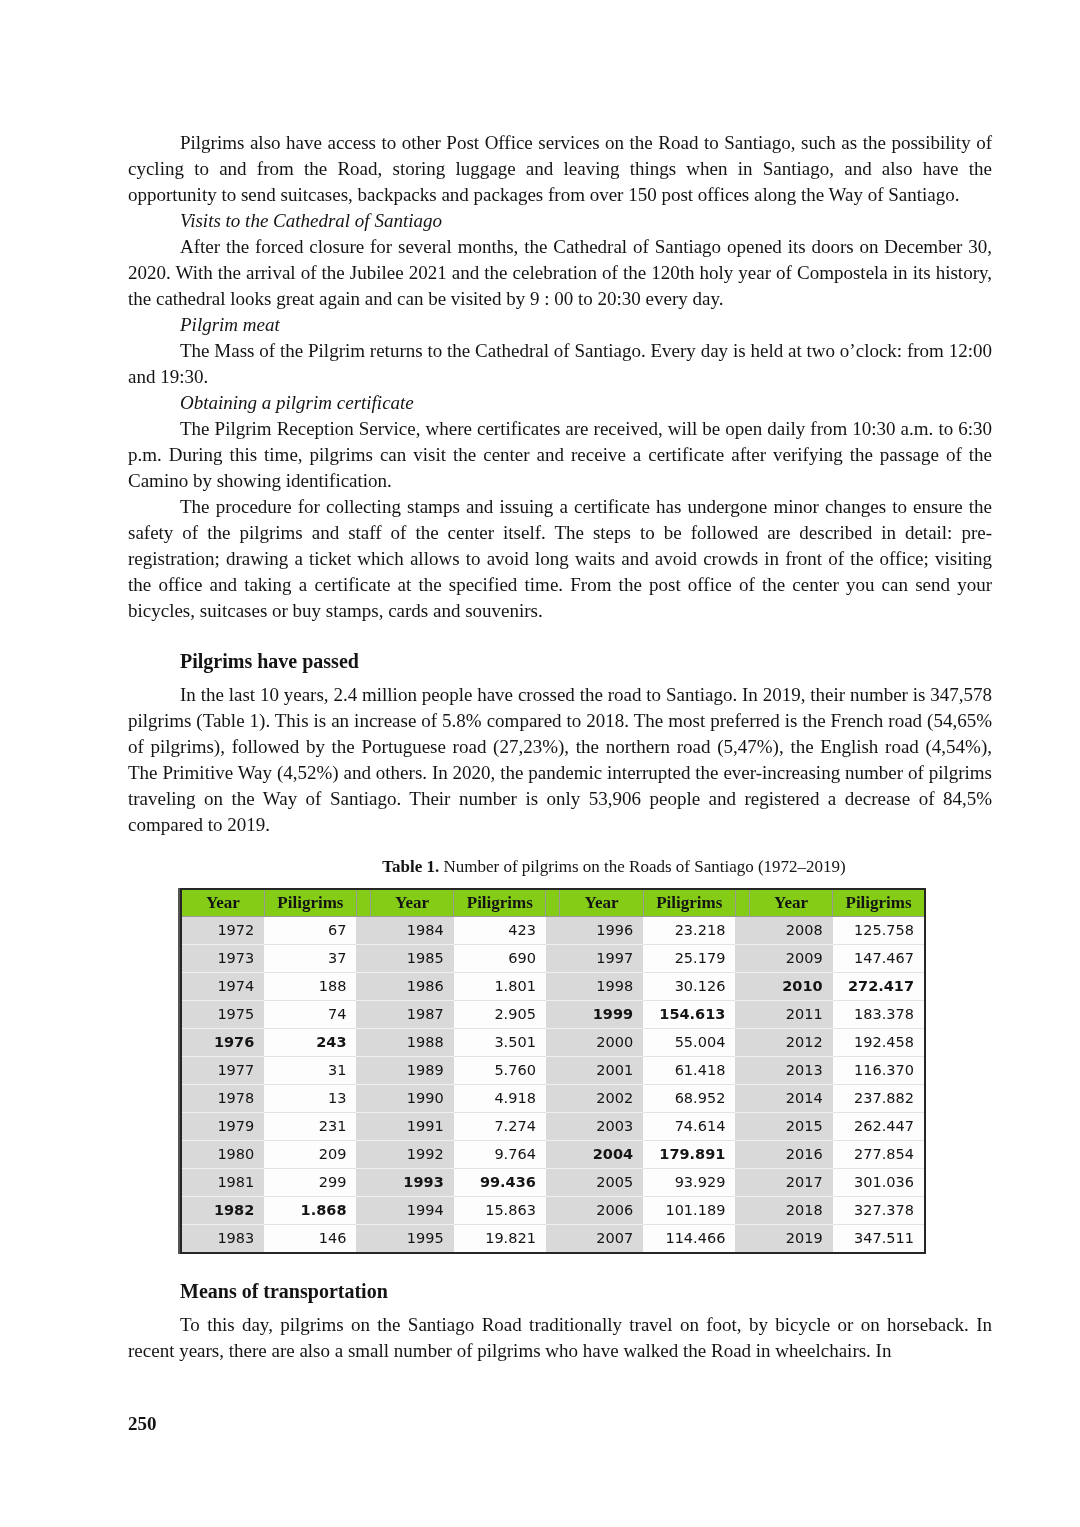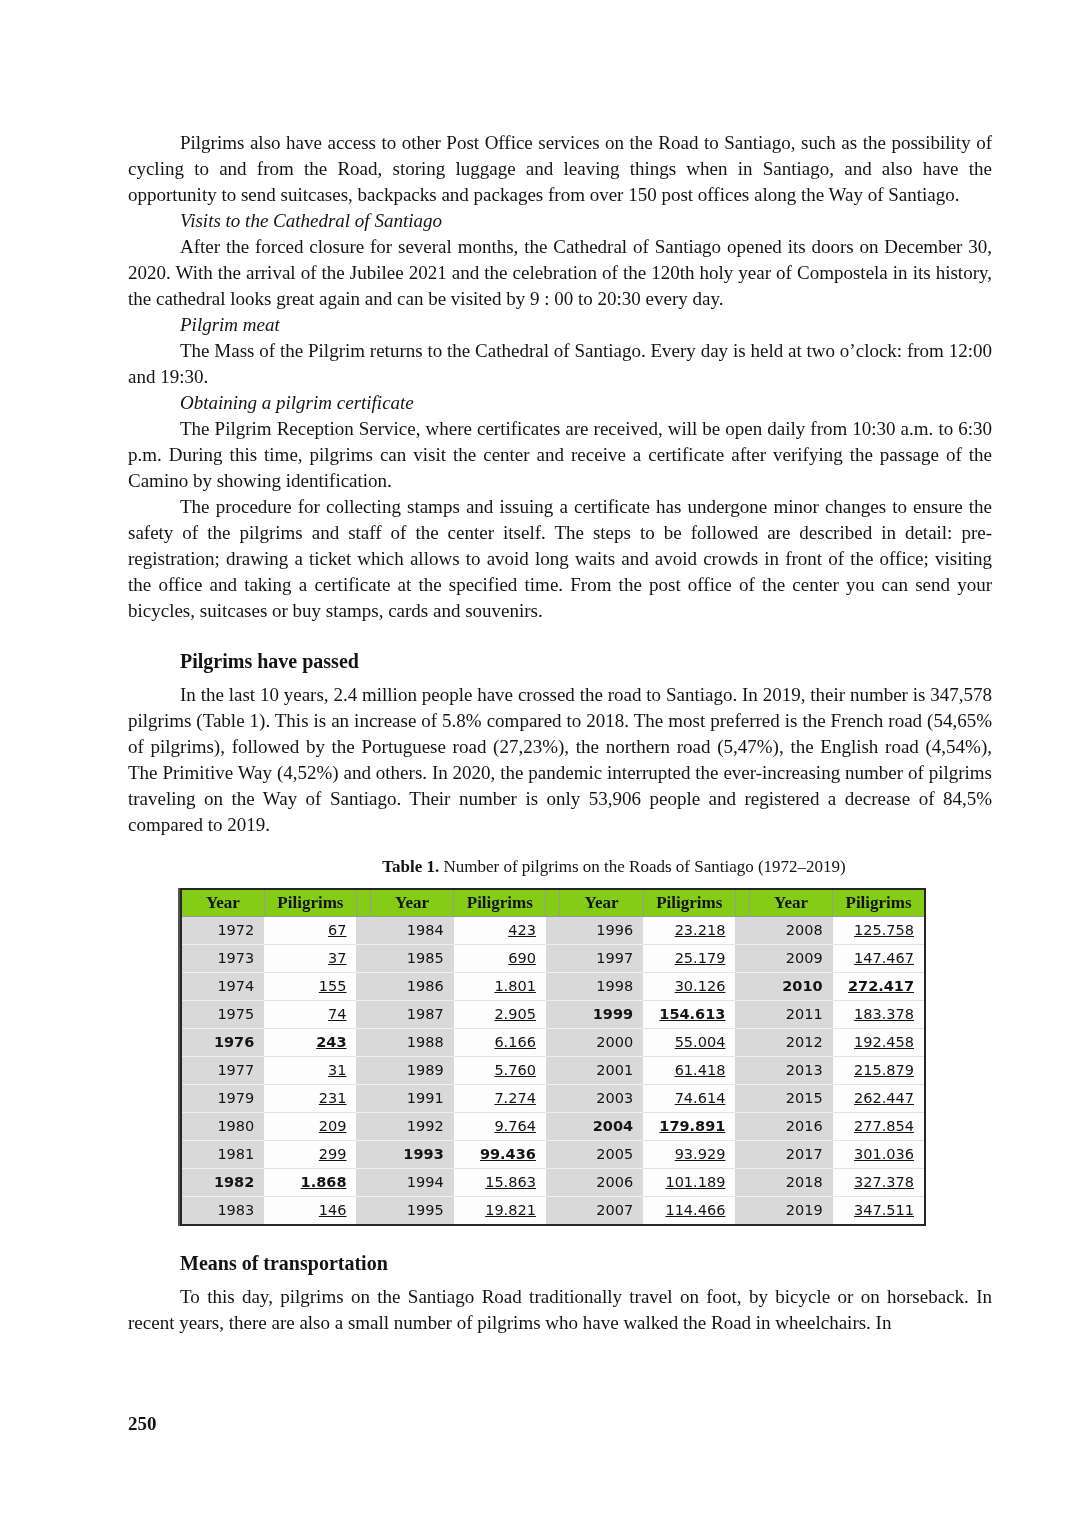--- a/index.html
+++ b/index.html
@@ -53,21 +53,21 @@
   table.ptable th.spacer-h { width: 14px; padding: 0; }
   table.ptable td {
     font-family: "DejaVu Sans", sans-serif;
     font-size: 14.5px;
     line-height: 19px;
     padding: 4px 10px 4px 4px;
     text-align: right;
     white-space: nowrap;
   }
   td.year-col   { background: #d9d9d9; border-bottom: 1px solid #efefef; width: 85px; }
-  td.value-col  { background: #fdfdfd; border-bottom: 1px solid #e2e2e2; width: 93px; text-decoration: underline; }
+  td.value-col  { background: #fdfdfd; border-bottom: 1px solid #e2e2e2; width: 93px; }
   td.spacer-col { background: #d9d9d9; border-bottom: 1px solid #efefef; width: 14px; padding: 0; }
   td.bold { font-weight: bold; }
   .source-line {
     font-size: 17px;
     line-height: 22px;
     margin: 16px 0 0 52px;
   }
   .source-line .src-label { font-style: italic; }
   .page-number {
     position: absolute;
@@ -141,21 +141,21 @@
               <td class="value-col">690</td>
               <td class="spacer-col"></td>
               <td class="year-col">1997</td>
               <td class="value-col">25.179</td>
               <td class="spacer-col"></td>
               <td class="year-col">2009</td>
               <td class="value-col">147.467</td>
             </tr>
             <tr>
               <td class="year-col">1974</td>
-              <td class="value-col">155</td>
+              <td class="value-col">188</td>
               <td class="spacer-col"></td>
               <td class="year-col">1986</td>
               <td class="value-col">1.801</td>
               <td class="spacer-col"></td>
               <td class="year-col">1998</td>
               <td class="value-col">30.126</td>
               <td class="spacer-col"></td>
               <td class="year-col bold">2010</td>
               <td class="value-col bold">272.417</td>
             </tr>
@@ -170,40 +170,53 @@
               <td class="value-col bold">154.613</td>
               <td class="spacer-col"></td>
               <td class="year-col">2011</td>
               <td class="value-col">183.378</td>
             </tr>
             <tr>
               <td class="year-col bold">1976</td>
               <td class="value-col bold">243</td>
               <td class="spacer-col"></td>
               <td class="year-col">1988</td>
-              <td class="value-col">6.166</td>
+              <td class="value-col">3.501</td>
               <td class="spacer-col"></td>
               <td class="year-col">2000</td>
               <td class="value-col">55.004</td>
               <td class="spacer-col"></td>
               <td class="year-col">2012</td>
               <td class="value-col">192.458</td>
             </tr>
             <tr>
               <td class="year-col">1977</td>
               <td class="value-col">31</td>
               <td class="spacer-col"></td>
               <td class="year-col">1989</td>
               <td class="value-col">5.760</td>
               <td class="spacer-col"></td>
               <td class="year-col">2001</td>
               <td class="value-col">61.418</td>
               <td class="spacer-col"></td>
               <td class="year-col">2013</td>
-              <td class="value-col">215.879</td>
+              <td class="value-col">116.370</td>
+            </tr>
+            <tr>
+              <td class="year-col">1978</td>
+              <td class="value-col">13</td>
+              <td class="spacer-col"></td>
+              <td class="year-col">1990</td>
+              <td class="value-col">4.918</td>
+              <td class="spacer-col"></td>
+              <td class="year-col">2002</td>
+              <td class="value-col">68.952</td>
+              <td class="spacer-col"></td>
+              <td class="year-col">2014</td>
+              <td class="value-col">237.882</td>
             </tr>
             <tr>
               <td class="year-col">1979</td>
               <td class="value-col">231</td>
               <td class="spacer-col"></td>
               <td class="year-col">1991</td>
               <td class="value-col">7.274</td>
               <td class="spacer-col"></td>
               <td class="year-col">2003</td>
               <td class="value-col">74.614</td>

